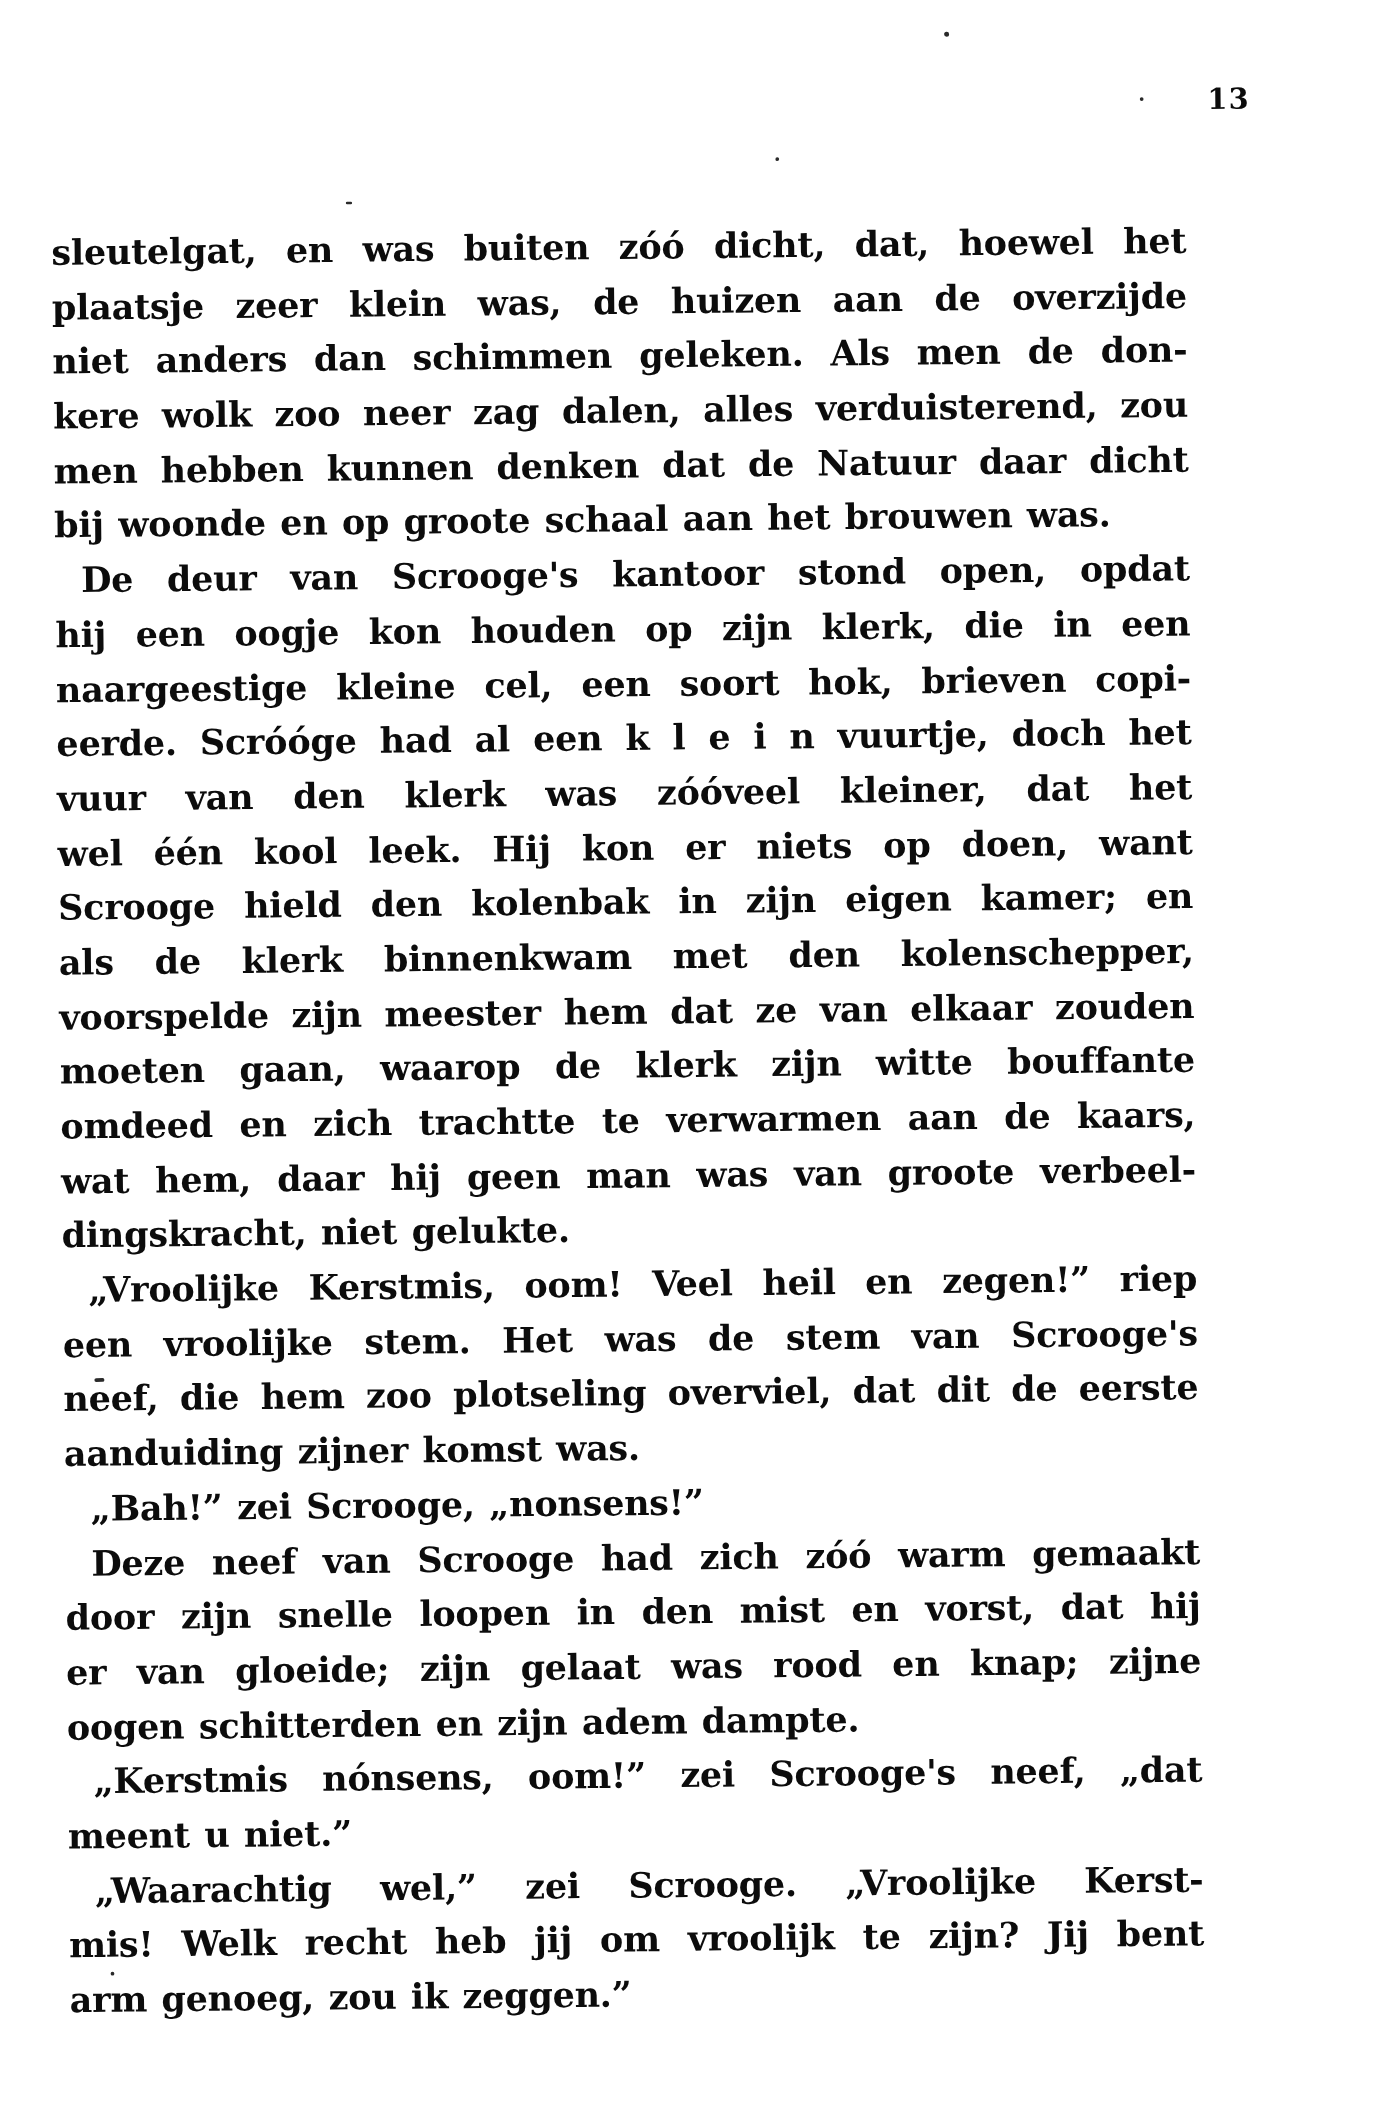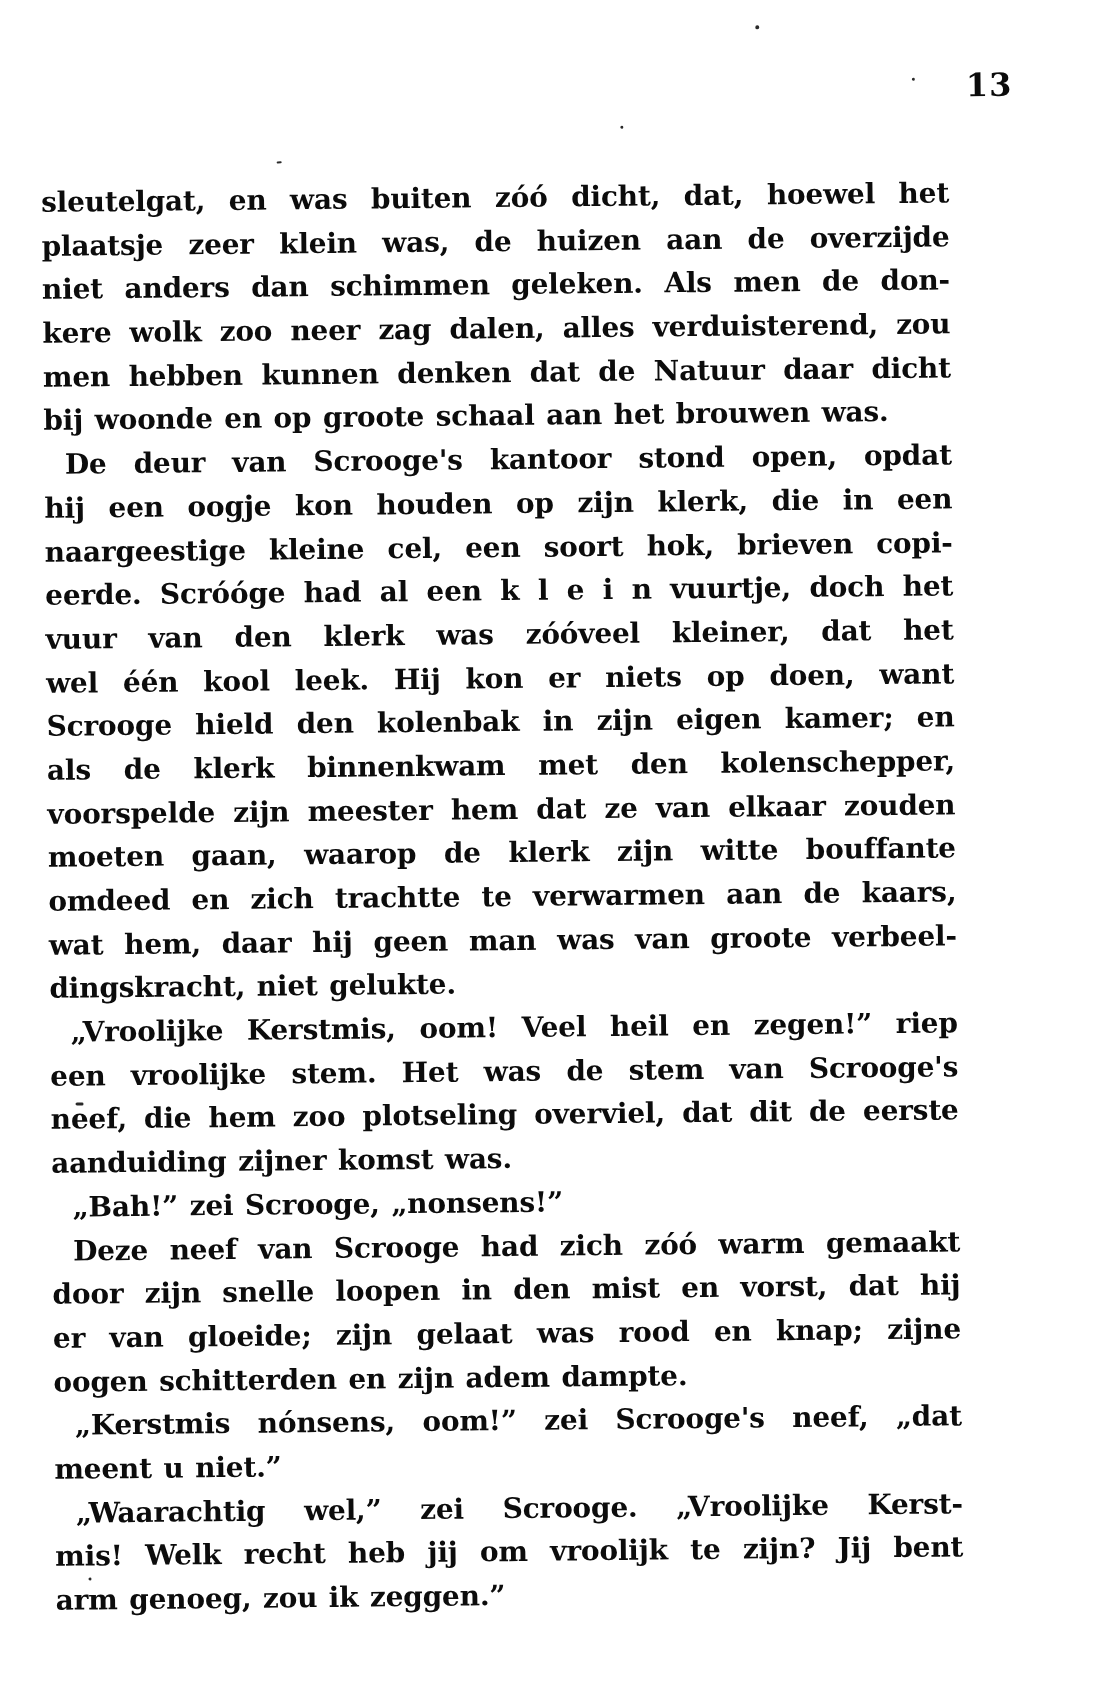--- a/index.html
+++ b/index.html
@@ -14,21 +14,21 @@
   .scan-tilt {
     position: absolute;
     left: 0; top: 0; right: 0; bottom: 0;
     transform: rotate(-0.6deg);
     transform-origin: 55% 45%;
   }
   .page-number {
     position: absolute;
     left: 973px;
     top: 70px;
-    font-size: 32px;
+    font-size: 23px;
     font-weight: bold;
     color: #0b0b0b;
     letter-spacing: 1px;
   }
   .text-block {
     position: absolute;
     left: 47px;
     top: 175px;
     width: 908px;
     color: #0c0c0c;

